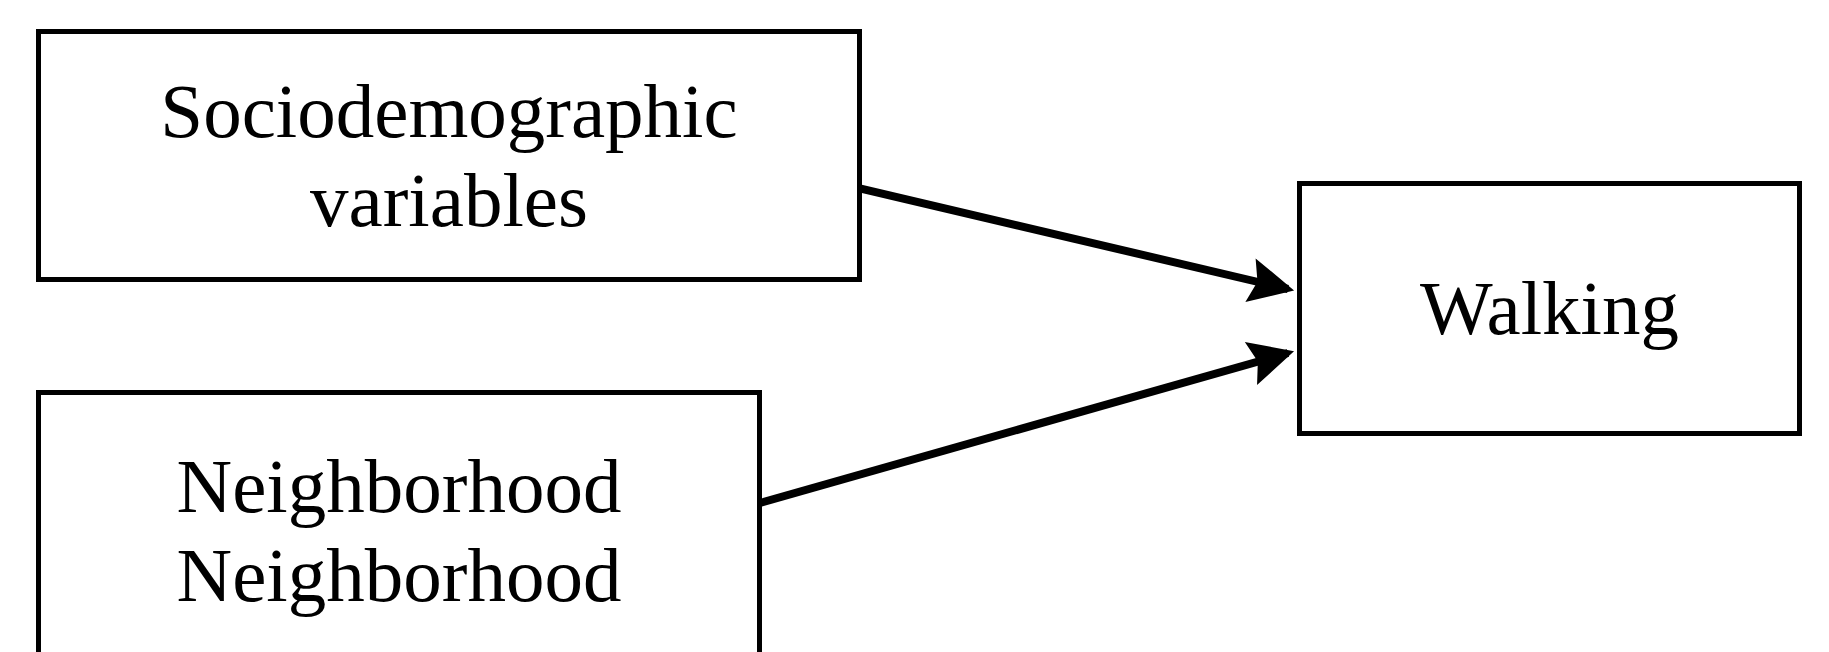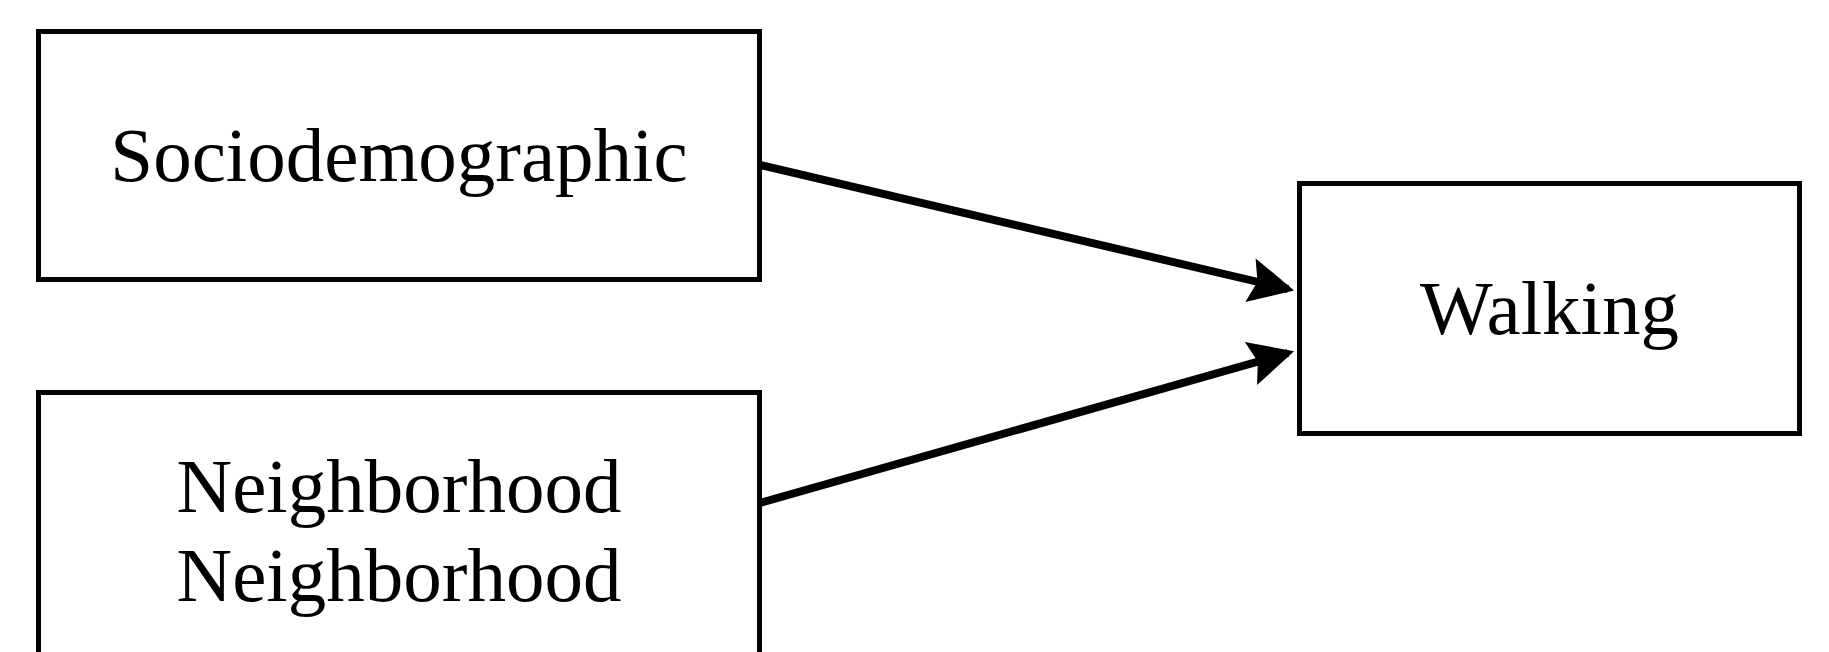--- a/index.html
+++ b/index.html
@@ -34,21 +34,21 @@
     justify-content: center;
     text-align: center;
     color: #000000;
     font-size: 77px;
     line-height: 89px;
     white-space: nowrap;
   }
   .node-sociodemographic {
     left: 36px;
     top: 29px;
-    width: 726px;
+    width: 826px;
     height: 253px;
   }
   .node-neighborhood {
     left: 36px;
     top: 390px;
     width: 726px;
     height: 281px;
   }
   .node-walking {
     left: 1297px;
@@ -67,20 +67,21 @@
       <marker id="arrowhead" viewBox="0 0 10 10" refX="8.6" refY="5" markerWidth="6.2" markerHeight="5.6" orient="auto-start-reverse" markerUnits="strokeWidth">
         <path d="M 0 0 L 10 5 L 0 10 L 1.6 5 Z" fill="#000000"></path>
       </marker>
     </defs>
     <path d="M 760 165 L 1288 289" stroke="#000000" stroke-width="8" fill="none" marker-end="url(#arrowhead)"></path>
     <path d="M 760 503 L 1288 353" stroke="#000000" stroke-width="8" fill="none" marker-end="url(#arrowhead)"></path>
   </svg>
 
   <div class="node node-sociodemographic">
     <span>Sociodemographic</span>
+    <span>variables</span>
   </div>
 
   <div class="node node-neighborhood">
     <span>Neighborhood</span>
     <span>Neighborhood</span>
   </div>
 
   <div class="node node-walking">
     <span>Walking</span>
   </div>

